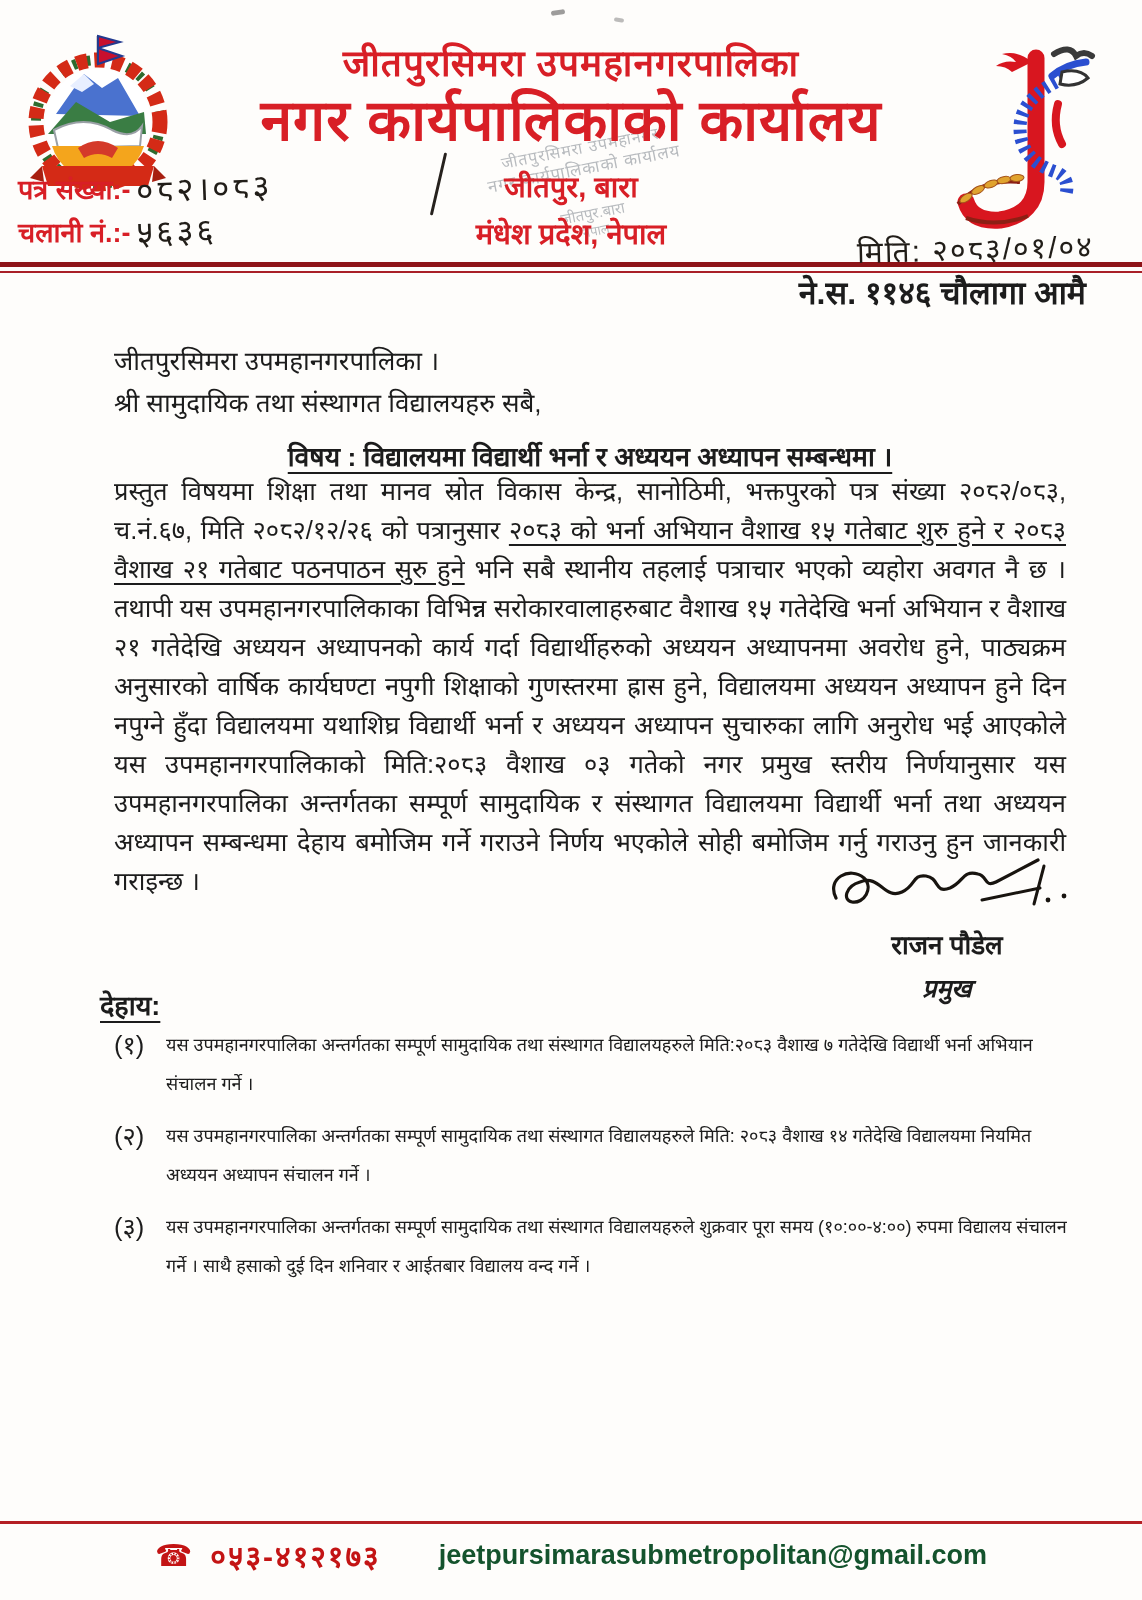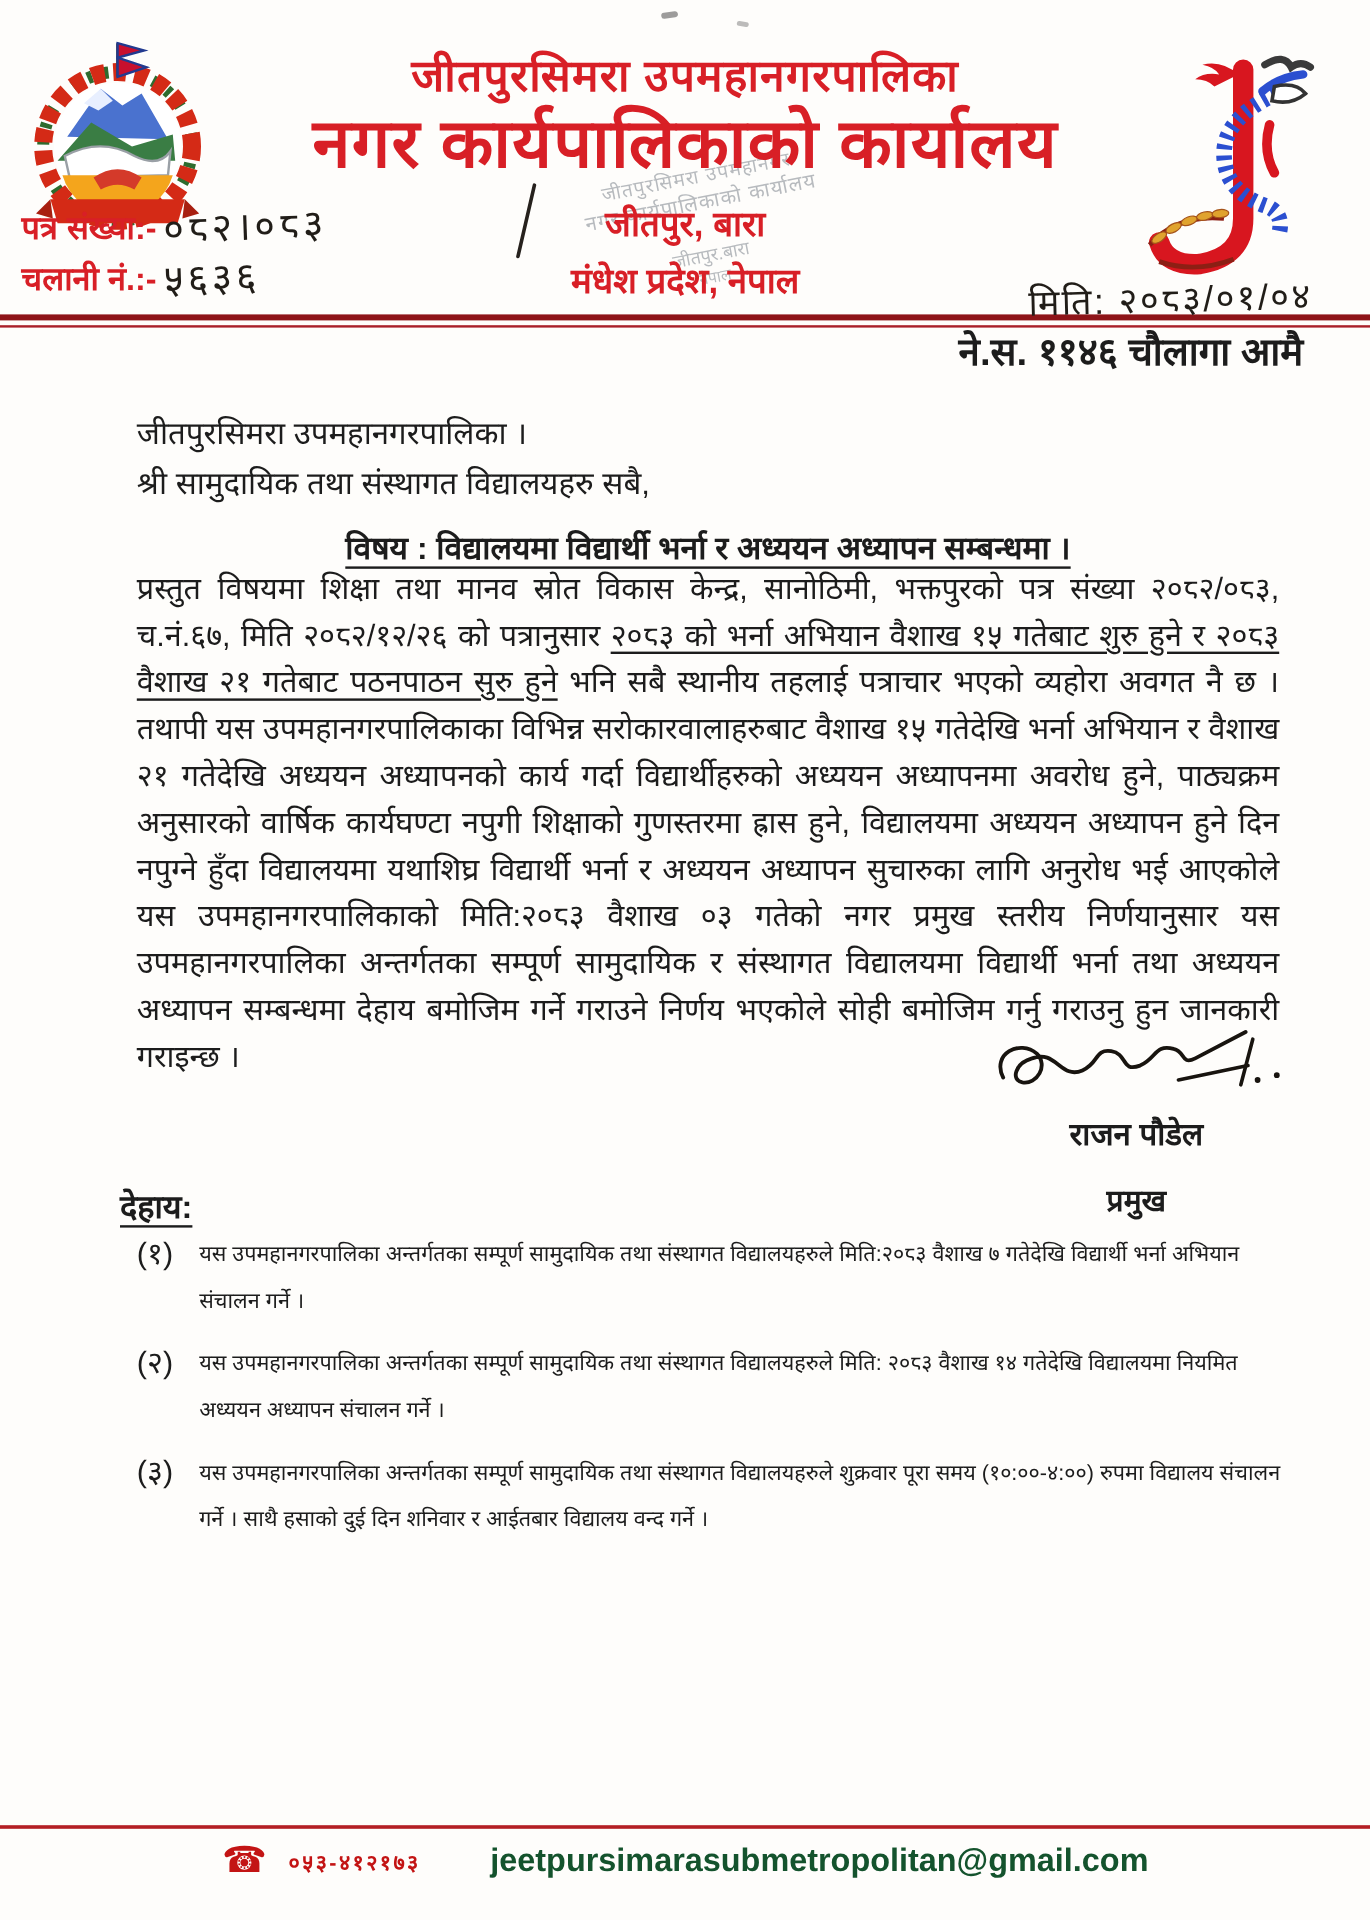--- a/index.html
+++ b/index.html
@@ -55,36 +55,36 @@
   .subject-wrap { position:absolute; left:114px; width:952px; top:438px; text-align:center; }
   .subject { font-size:26.5px; font-weight:bold; text-decoration:underline; text-underline-offset:6px; }
 
   .para { position:absolute; left:114px; width:952px; top:472px;
     font-size:25.5px; line-height:39px; text-align:justify; }
   .para .u { text-decoration:underline; text-underline-offset:5px; }
 
   .sig-block { position:absolute; right:40px; top:848px; width:310px; text-align:center; }
   .sig-svg { display:block; margin:0 auto; }
   .sig-name { font-size:26px; font-weight:bold; margin-top:2px; }
-  .sig-title{ font-size:25px; font-weight:bold; margin-top:20px; }
+  .sig-title{ font-size:25px; font-weight:bold; margin-top:8px;font-style:italic; }
 
   .dehaya { position:absolute; left:100px; top:986px; font-size:27px; font-weight:bold;
     text-decoration:underline; text-underline-offset:6px; }
 
   .list { position:absolute; left:114px; width:955px; top:1026px; }
   .list-item { display:flex; margin-bottom:13px; }
   .li-marker { width:52px; flex:none; font-size:25.5px; line-height:39px; }
   .li-text { flex:1; font-size:18px; line-height:39px; }
 
   
   .footer-rule { position:absolute; left:0; right:0; top:1521px; height:3px; background:#b41f24; }
   .footer-row { position:absolute; left:0; right:0; top:1535px; display:flex;
     justify-content:center; align-items:center; gap:18px; }
   .phone-icon { color:#c31414; font-size:30px; line-height:1; }
-  .phone-num  { color:#c31414; font-weight:bold; font-size:18px; letter-spacing:2px; margin-right:40px; }
+  .phone-num  { color:#c31414; font-weight:bold; font-size:30px; letter-spacing:2px; margin-right:40px; }
   .email      { color:#14532d; font-weight:bold; font-size:27px; }
 </style>
 </head>
 <body>
 
 <div class="page">
 
   <svg class="emblem-left" viewBox="0 0 168 175">
     <circle cx="84" cy="92" r="62" fill="none" stroke="#2e6b2e" stroke-width="10" stroke-dasharray="4 10"></circle>
     <circle cx="84" cy="92" r="62" fill="none" stroke="#d42a16" stroke-width="15" stroke-dasharray="11 7"></circle>

